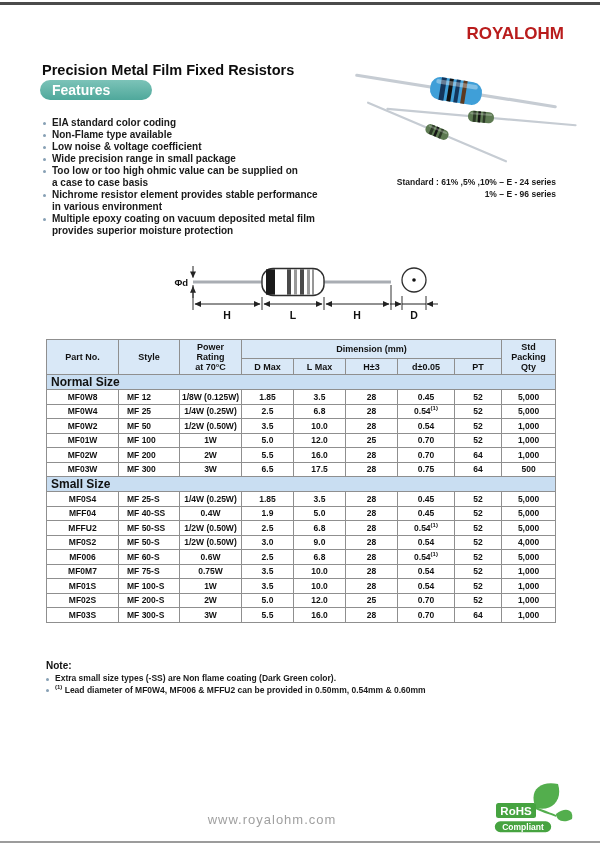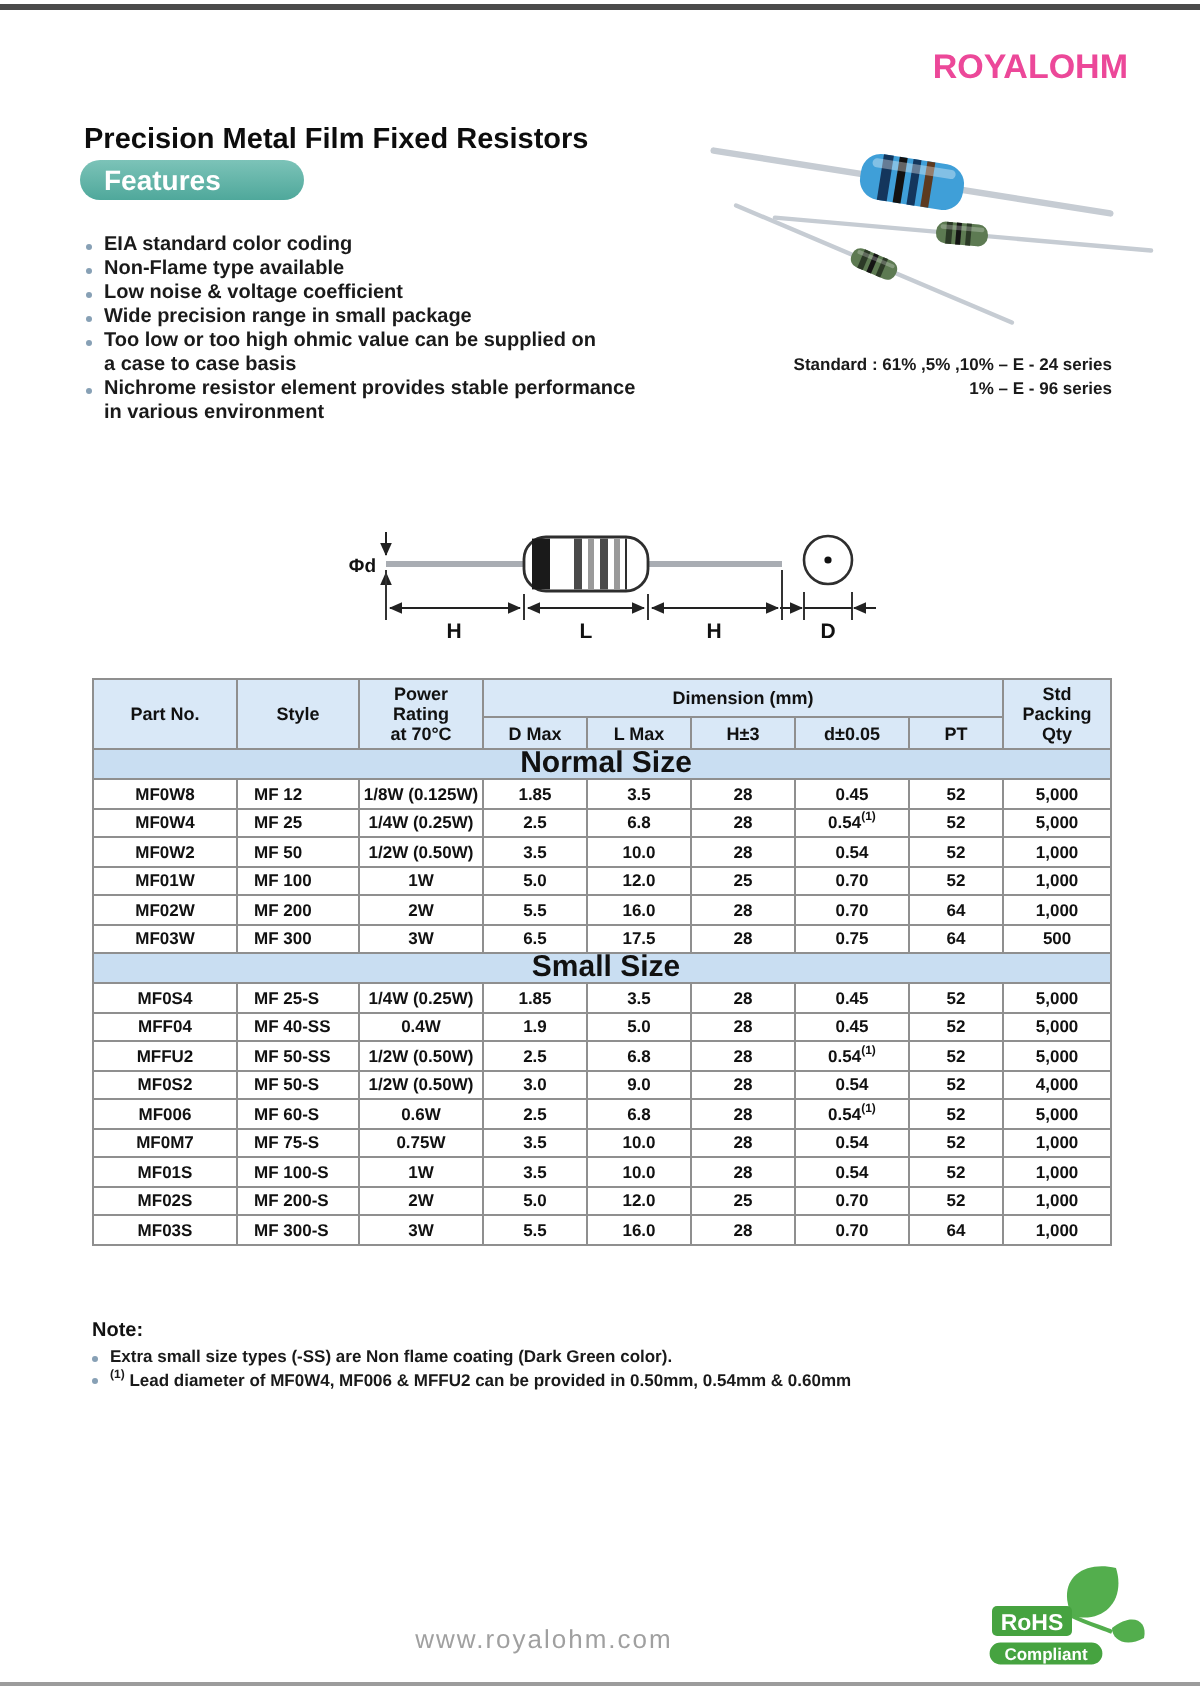--- a/index.html
+++ b/index.html
@@ -4,21 +4,21 @@
 <style>
   html,body{margin:0;padding:0;}
   body{
     width:600px;height:848px;position:relative;background:#ffffff;overflow:hidden;
     font-family:"Liberation Sans","DejaVu Sans",sans-serif;color:#111;
   }
   .top-rule{position:absolute;top:2px;left:0;width:600px;height:3px;background:#4b4b4b;}
   .bottom-rule{position:absolute;top:841px;left:0;width:600px;height:2px;background:#9c9c9c;}
 
   .logo{position:absolute;top:24px;right:36px;font-size:17px;font-weight:700;
-        color:#ec4899;letter-spacing:0px;}
+        color:#b91c1c;letter-spacing:0px;}
   .page-title{position:absolute;top:52px;left:42px;font-size:14.5px;font-weight:700;color:#0d0d0d;}
 
   .features-badge{position:absolute;top:80px;left:40px;width:112px;height:20px;border-radius:10px;
         background:linear-gradient(180deg,#7cc3b8,#4fa89b);color:#fff;font-weight:700;font-size:14px;
         line-height:20px;padding-left:12px;box-sizing:border-box;}
   .features-list{position:absolute;top:117px;left:40px;width:300px;margin:0;padding:0;list-style:none;}
   .features-list li{position:relative;padding-left:12px;font-size:10px;font-weight:700;color:#1a1a1a;
         line-height:12px;white-space:pre-line;}
   .features-list li::before{content:"";position:absolute;left:3px;top:4.5px;width:3px;height:3px;
         background:#87a0b5;border-radius:50%;}
@@ -33,22 +33,22 @@
 
   table.spec-table{position:absolute;left:46px;top:339px;width:509px;border-collapse:collapse;
         table-layout:fixed;}
   .spec-table th,.spec-table td{border:1px solid #8f8f8f;padding:0;text-align:center;color:#111;
         font-weight:700;overflow:hidden;}
   .spec-table thead th{background:#d9e8f7;font-size:9px;line-height:10px;white-space:pre-line;}
   .spec-table thead tr.h1 th{height:18px;}
   .spec-table thead tr.h2 th{height:15px;}
   .spec-table td{font-size:8.5px;height:13.5px;line-height:10px;background:#fff;white-space:nowrap;}
   .spec-table td.style-col{text-align:left;padding-left:8px;}
-  .spec-table tr.section-band td{background:#c9def2;text-align:center;padding-left:4px;
-        font-size:15px;font-weight:700;height:14px;}
+  .spec-table tr.section-band td{background:#c9def2;text-align:left;padding-left:4px;
+        font-size:12px;font-weight:700;height:14px;}
   .spec-table sup{font-size:6px;vertical-align:super;line-height:0;}
 
   .note-block{position:absolute;left:44px;top:644px;width:500px;}
   .note-title{font-size:10px;font-weight:700;margin:16px 0 2px 2px;}
   .note-list{margin:0;padding:0;list-style:none;}
   .note-list li{position:relative;padding-left:11px;font-size:8.5px;font-weight:700;color:#1a1a1a;
         line-height:11.5px;}
   .note-list li::before{content:"";position:absolute;left:2px;top:4.5px;width:3px;height:3px;
         background:#87a0b5;border-radius:50%;}
   .note-list sup{font-size:6px;vertical-align:super;line-height:0;}
@@ -69,20 +69,22 @@
 <div class="features-badge">Features</div>
 <ul class="features-list">
     <li>EIA standard color coding</li>
     <li>Non-Flame type available</li>
     <li>Low noise &amp; voltage coefficient</li>
     <li>Wide precision range in small package</li>
     <li>Too low or too high ohmic value can be supplied on
 a case to case basis</li>
     <li>Nichrome resistor element provides stable performance
 in various environment</li>
+    <li>Multiple epoxy coating on vacuum deposited metal film
+provides superior moisture protection</li>
   </ul>
 
 <div class="photo">
   <svg width="255" height="140" viewBox="0 0 255 140">
 
     <g transform="translate(121,29) rotate(9)">
       <rect x="-102" y="-1.6" width="204" height="3.2" rx="1.6" fill="#c6ccd3"></rect>
       <rect x="-26" y="-11.5" width="52" height="23" rx="10" fill="#3f9fd8"></rect>
       <rect x="-16" y="-11.5" width="5" height="23" fill="#14365c"></rect>
       <rect x="-8" y="-11.5" width="4" height="23" fill="#121212"></rect>

